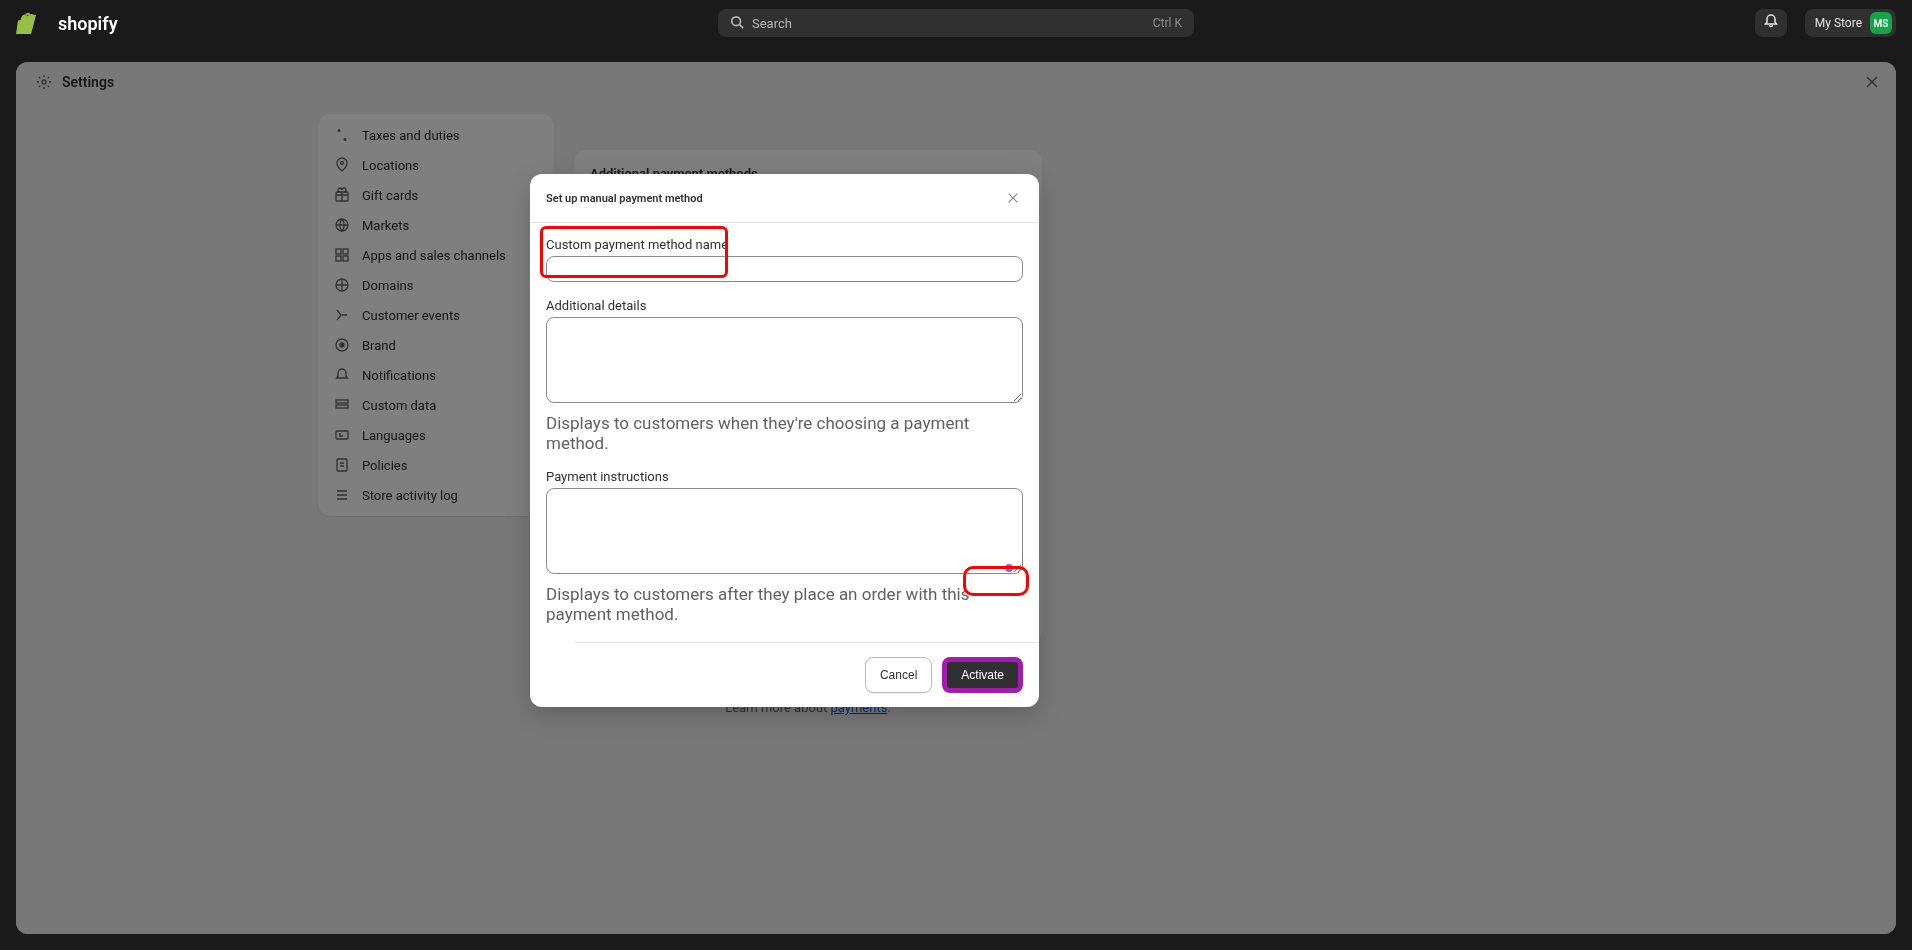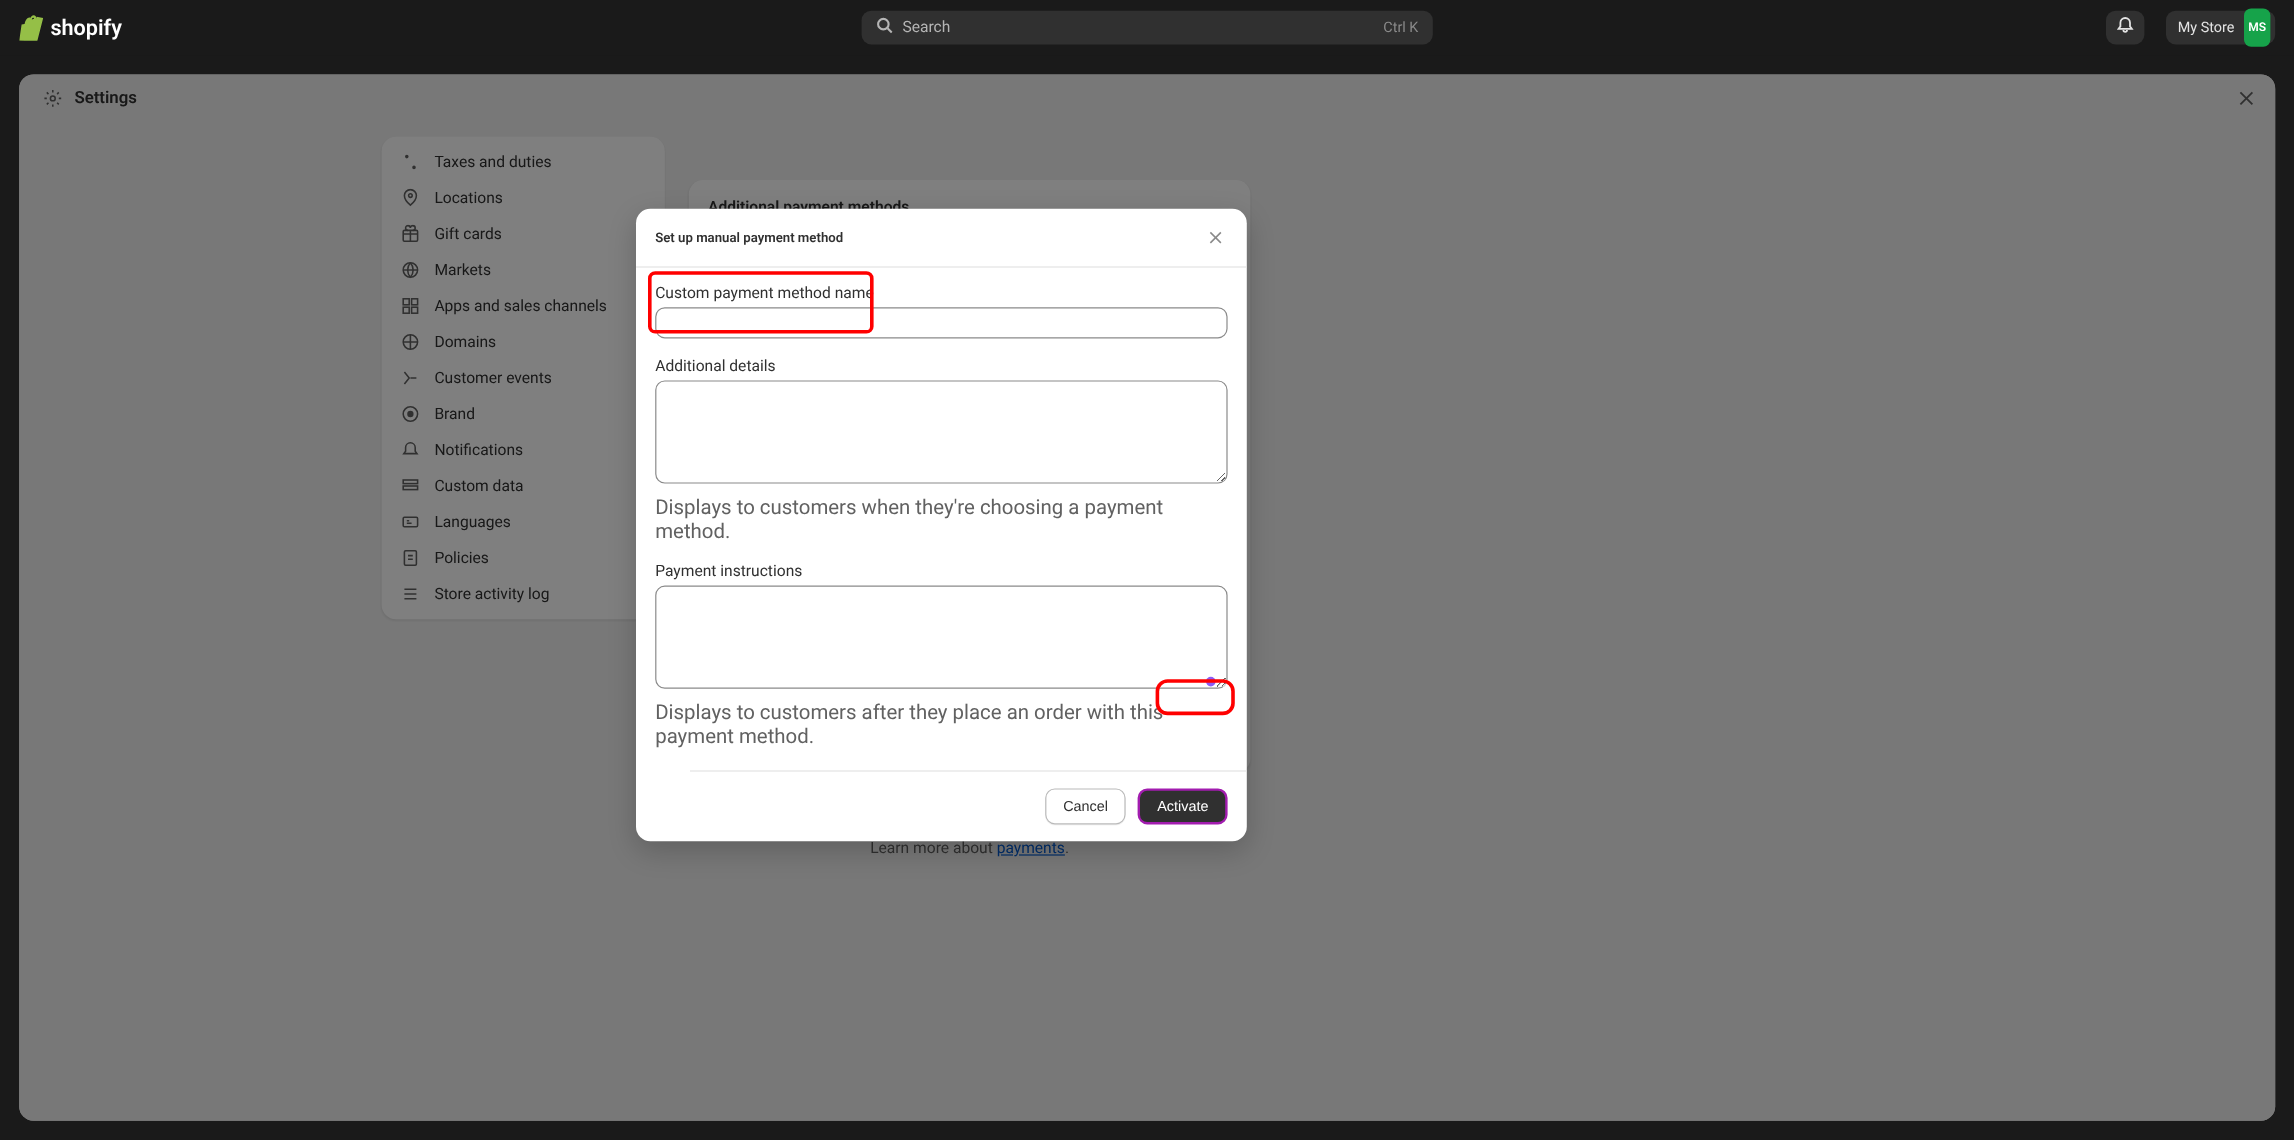--- a/index.html
+++ b/index.html
@@ -1,27 +1,27 @@
 <!DOCTYPE html>
 <html><head>
   <meta charset="utf-8">
   <style>
     * { margin: 0; padding: 0; box-sizing: border-box; }
     body { font-family: -apple-system, BlinkMacSystemFont, "Segoe UI", Roboto, sans-serif; background: #1a1a1a; width: 1912px; height: 950px; overflow: hidden; position: relative; }
     
     
     .topbar { background: #1a1a1a; height: 46px; display: flex; align-items: center; padding: 0 16px; position: relative; }
-    .logo { color: #fff; font-weight: 600; font-size: 18px; display: flex; align-items: center; gap: 6px; }
+    .logo { color: #fff; font-weight: 600; font-size: 18px; display: flex; align-items: center; gap: 22px; }
     .logo-icon { width: 20px; height: 22px; display: inline-block; }
     .search-box { position: absolute; left: 50%; transform: translateX(-50%); background: #303030; border-radius: 8px; width: 476px; height: 28px; display: flex; align-items: center; padding: 0 12px; color: #b5b5b5; font-size: 13px; gap: 8px; }
     .search-shortcut { margin-left: auto; color: #8a8a8a; font-size: 12px; }
     .topbar-right { margin-left: auto; display: flex; align-items: center; gap: 18px; }
     .notif-btn { width: 32px; height: 28px; background: #303030; border-radius: 8px; display: flex; align-items: center; justify-content: center; color: #e3e3e3; }
     .store-btn { background: #303030; border-radius: 8px; height: 28px; display: flex; align-items: center; padding: 0 4px 0 10px; gap: 8px; color: #e3e3e3; font-size: 12px; }
-    .store-avatar { width: 22px; height: 32px; background: #16a34a; border-radius: 6px; display: flex; align-items: center; justify-content: center; color: #fff; font-size: 10px; font-weight: 600; }
+    .store-avatar { width: 22px; height: 22px; background: #16a34a; border-radius: 6px; display: flex; align-items: center; justify-content: center; color: #fff; font-size: 10px; font-weight: 600; }
     
     
     .settings-panel { position: absolute; top: 62px; left: 16px; right: 16px; bottom: 16px; background: #f1f1f1; border-radius: 12px; overflow: hidden; }
     .settings-header { height: 40px; display: flex; align-items: center; padding: 0 20px; position: relative; }
     .settings-header .gear { width: 16px; height: 16px; margin-right: 10px; color: #616161; }
     .settings-title { font-size: 14px; font-weight: 600; color: #303030; }
     .close-x { position: absolute; right: 16px; top: 12px; width: 16px; height: 16px; color: #616161; cursor: pointer; }
     
     .settings-body { position: absolute; top: 40px; left: 0; right: 0; bottom: 0; overflow-y: auto; }
     
@@ -51,21 +51,21 @@
     .modal-body { padding: 14px 16px 18px; }
     .field-label { font-size: 13px; color: #303030; margin-bottom: 4px; display: block; }
     .field-input { width: 100%; height: 26px; border: 1px solid #8a8a8a; border-radius: 8px; padding: 4px 10px; font-size: 13px; }
     .field-textarea { width: 100%; border: 1px solid #8a8a8a; border-radius: 8px; padding: 8px 10px; font-size: 13px; resize: vertical; }
     .field-help { font-size: 17px; color: #616161; margin-top: 6px; margin-bottom: 16px; }
     .purple-dot { position: absolute; width: 8px; height: 8px; background: #8b5cf6; border-radius: 50%; right: 10px; bottom: 6px; }
     .textarea-wrap { position: relative; }
     .modal-footer { padding: 14px 16px; border-top: 1px solid #e3e3e3; display: flex; justify-content: flex-end; gap: 10px; margin-left: 45px; }
     .btn { font-size: 12px; padding: 6px 14px; border-radius: 8px; cursor: pointer; font-weight: 500; }
     .btn-secondary { background: #fff; border: 1px solid #bababa; color: #303030; box-shadow: 0 1px 0 rgba(0,0,0,0.05); }
-    .btn-primary { background: #303030; border: 2px solid #a21caf; color: #fff; }
+    .btn-primary { background: #303030; border: 5px solid #a21caf; color: #fff; }
     
     
     .highlight-input { position: absolute; border: 3px solid #ff0000; border-radius: 6px; pointer-events: none; }
     .hl1 { top: 226px; left: 540px; width: 188px; height: 52px; }
     .hl2 { top: 566px; left: 963px; width: 66px; height: 30px; border-radius: 10px; }
     
     
     .settings-body::-webkit-scrollbar { width: 10px; }
     .settings-body::-webkit-scrollbar-track { background: transparent; }
     .settings-body::-webkit-scrollbar-thumb { background: #bababa; border-radius: 5px; }

